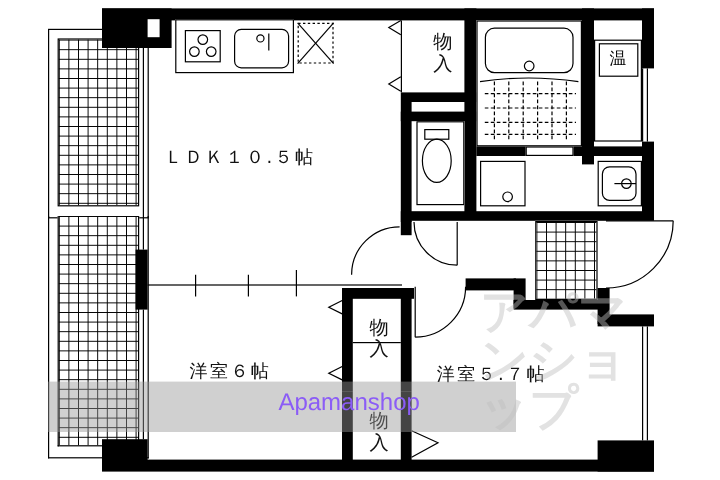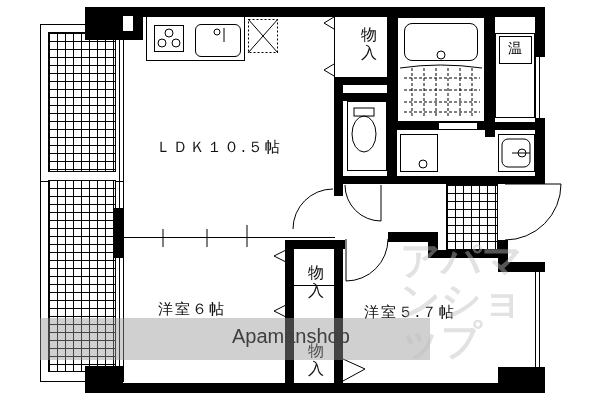--- a/index.html
+++ b/index.html
@@ -12,21 +12,21 @@
     position:absolute; box-sizing:border-box; border:1px solid #000;
     background-color:#fff;
     background-image:
       linear-gradient(#000 1px, transparent 1px),
       linear-gradient(90deg, #000 1px, transparent 1px);
     background-size:8px 8px;
   }
   .label { position:absolute; font-size:15px; color:#111; letter-spacing:2px; white-space:nowrap; font-family:"DejaVu Sans", sans-serif; }
   .vlabel { position:absolute; font-size:16px; color:#111; width:16px; text-align:center; line-height:18px; white-space:normal; word-break:break-all; font-family:"DejaVu Sans", sans-serif; }
   .watermark-bar { position:absolute; left:40px; top:318px; width:390px; height:42px; background:rgba(150,150,150,0.45); }
-  .watermark-text { position:absolute; left:232px; top:325px; font-size:20px; color:#404040; font-family:"Liberation Sans", sans-serif; letter-spacing:0px;text-align:right; }
+  .watermark-text { position:absolute; left:232px; top:325px; font-size:20px; color:#8b5cf6; font-family:"Liberation Sans", sans-serif; letter-spacing:0px;text-align:right; }
   .logo-wm { position:absolute; left:400px; top:240px; font-size:40px; font-weight:bold; color:rgba(190,190,190,0.45); line-height:40px; font-family:"DejaVu Sans", sans-serif; }
   svg { position:absolute; overflow:visible; }
 </style>
 </head>
 <body>
 
 <div class="abs" style="left:40px;top:24px;width:84px;height:158px;border:1px solid #000;"></div>
 <div class="grid" style="left:48px;top:32px;width:68px;height:140px;"></div>
 <div class="abs" style="left:40px;top:180px;width:84px;height:202px;border:1px solid #000;border-top:none;"></div>
 <div class="grid" style="left:48px;top:180px;width:68px;height:192px;border-top:none;"></div>
@@ -164,19 +164,19 @@
 <div class="vlabel" style="left:308px;top:342px;">物入</div>
 <svg style="left:343px;top:355px;" width="24" height="30">
   <polyline points="0,4 22,14 0,26" fill="none" stroke="#000"></polyline>
 </svg>
 
 <div class="line" style="left:535px;top:57px;width:1px;height:61px;"></div>
 <div class="line" style="left:539px;top:57px;width:1px;height:61px;"></div>
 <div class="line" style="left:535px;top:272px;width:1px;height:95px;"></div>
 <div class="line" style="left:539px;top:272px;width:1px;height:95px;"></div>
 
-<div class="label" style="left:156px;top:122px;margin-top:16px;">ＬＤＫ１０.５帖</div>
+<div class="label" style="left:137px;top:122px;">ＬＤＫ１０.５帖</div>
 <div class="label" style="left:158px;top:300px;">洋室６帖</div>
 <div class="label" style="left:364px;top:303px;">洋室５.７帖</div>
 
 <div class="watermark-bar"></div>
 <div class="watermark-text">Apamanshop</div>
 <div class="logo-wm" style="width:150px;word-break:break-all;">アパマンショップ</div>
 
 </body></html>

